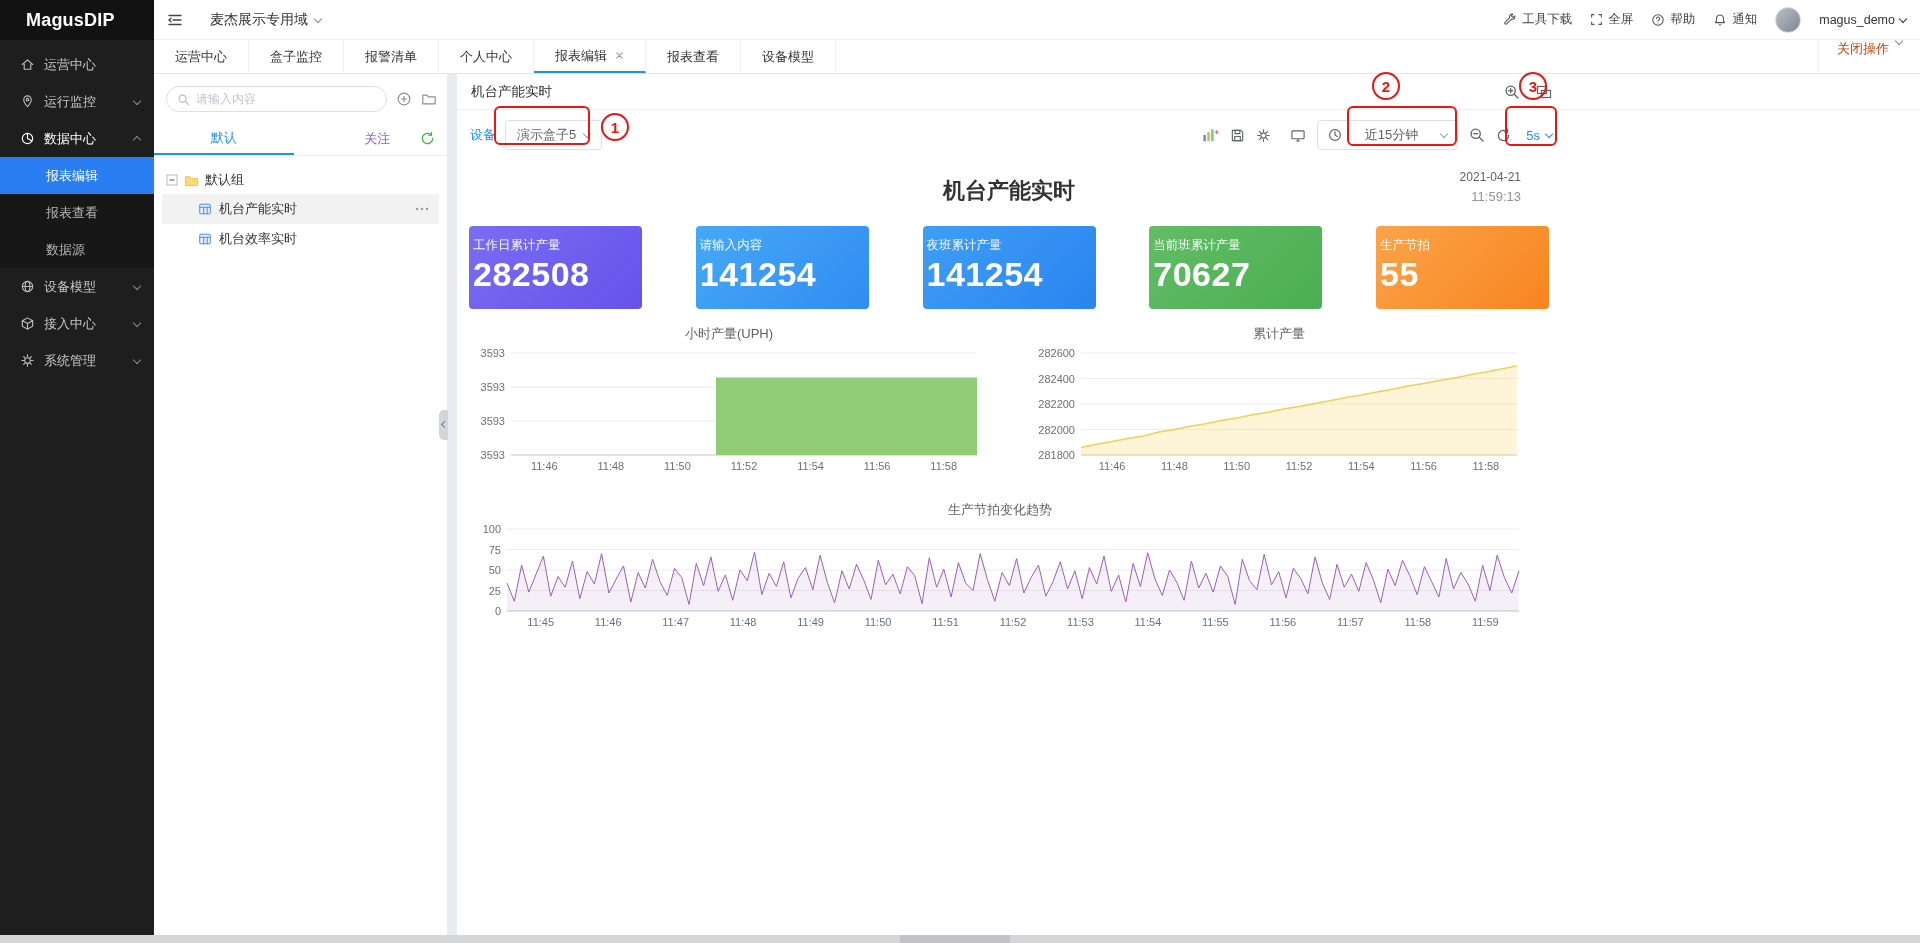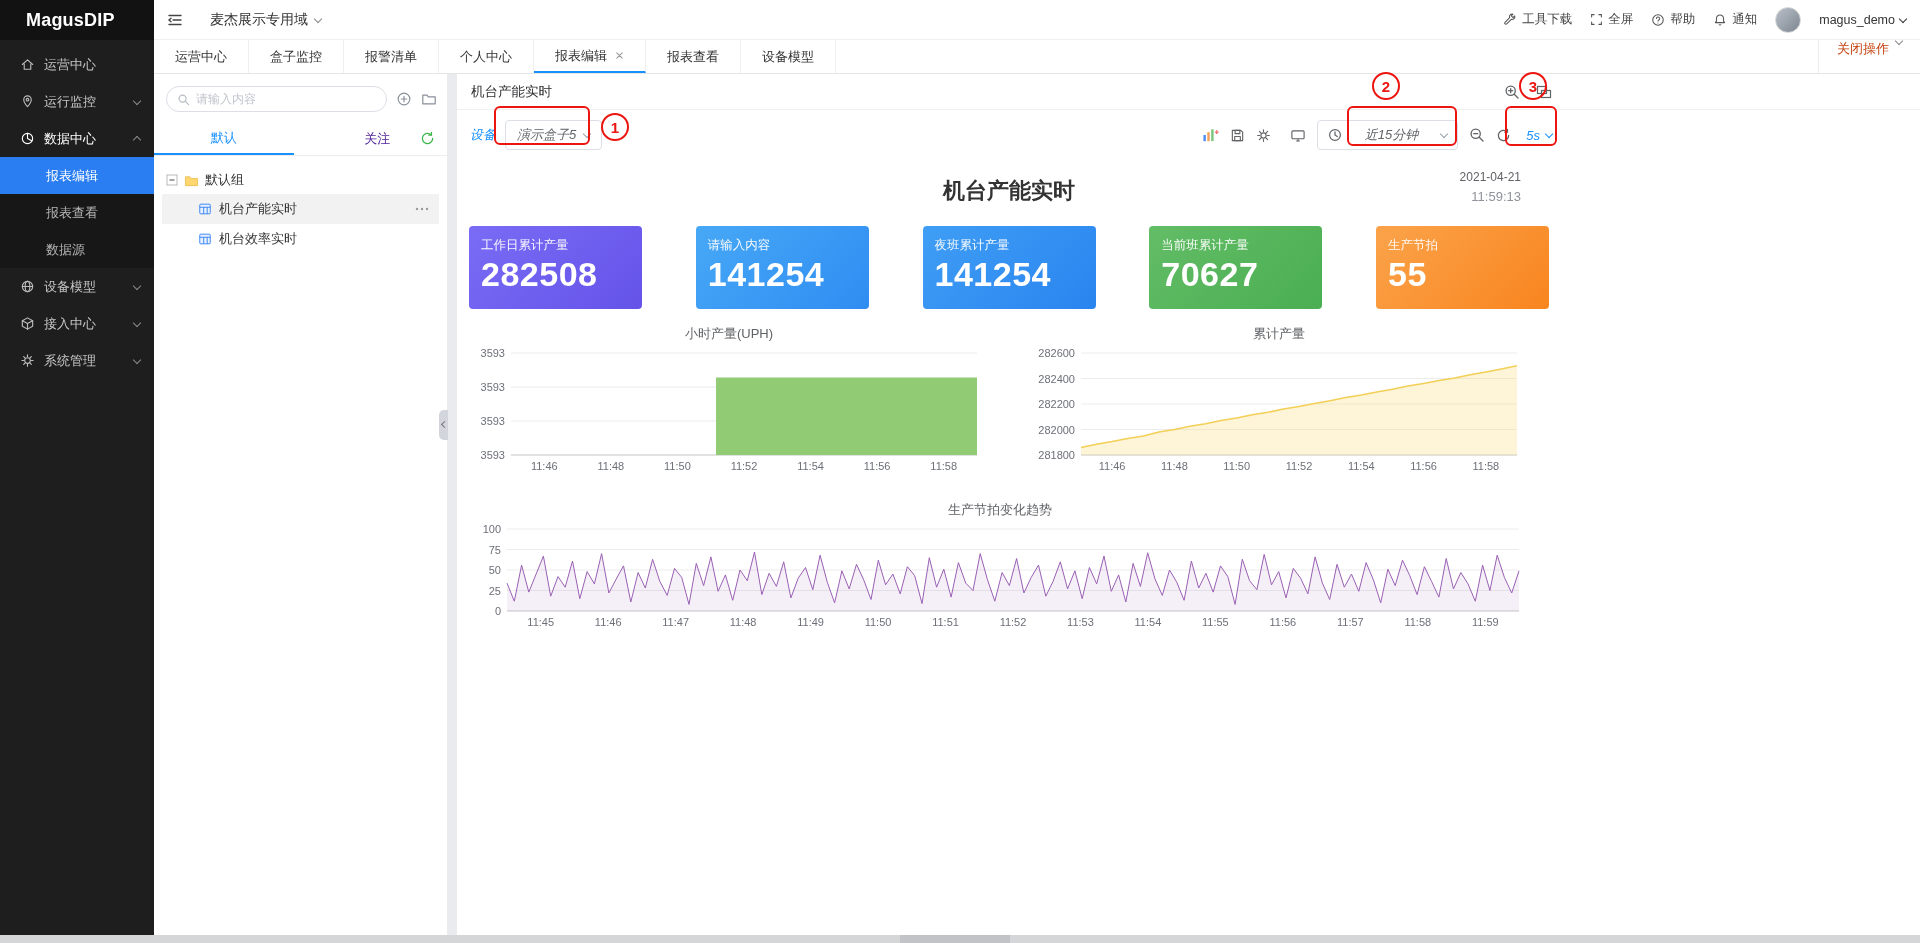--- a/index.html
+++ b/index.html
@@ -44,57 +44,57 @@
 
   
   .content{position:absolute;left:154px;top:74px;right:0;bottom:8px;background:#e9ebef;}
   .tree-panel{position:absolute;left:0;top:0;bottom:0;width:293px;background:#fff;}
   .tree-search-row{display:flex;align-items:center;padding:12px 10px 10px 12px;gap:9px;}
   .search-box{flex:1;height:26px;border:1px solid #dcdfe6;border-radius:13px;display:flex;align-items:center;padding:0 10px;gap:6px;color:#b8bcc4;}
   .search-box input{border:none;outline:none;flex:1;font-size:12px;color:#333;background:transparent;min-width:0;}
   .search-box input::placeholder{color:#c0c4cc;}
   .t-ico{color:#8a8f99;cursor:pointer;flex:0 0 auto;}
   .tree-tabs{display:flex;align-items:center;border-bottom:1px solid #ededed;position:relative;height:34px;gap:14px;}
-  .ttab{flex:1;text-align:center;height:100%;display:flex;align-items:center;justify-content:center;color:#4c1d95;cursor:pointer;}
+  .ttab{flex:1;text-align:center;height:100%;display:flex;align-items:center;justify-content:center;color:#8b5cf6;cursor:pointer;}
   .ttab.active{color:#1890ff;border-bottom:2px solid #1890ff;}
   .tree-refresh{position:absolute;right:12px;color:#3cb54a;cursor:pointer;}
   .tree-body{padding:10px 8px;}
   .tree-group{display:flex;align-items:center;gap:6px;height:28px;padding-left:4px;cursor:pointer;color:#333;}
   .tree-leaf{display:flex;align-items:center;gap:7px;height:30px;padding-left:36px;cursor:pointer;color:#333;position:relative;}
   .tree-leaf.selected{background:#f2f2f2;}
   .tree-leaf .more{position:absolute;right:10px;color:#999;}
   .panel-handle{position:absolute;left:285px;top:336px;width:9px;height:30px;background:#d2d5db;border-radius:5px 0 0 5px;display:flex;align-items:center;justify-content:center;cursor:pointer;z-index:3;}
   .panel-handle .chev{transform:rotate(135deg);width:5px;height:5px;color:#777;margin-left:2px;}
 
   
   .report{position:absolute;left:303px;top:0;right:0;bottom:0;background:#fff;overflow:hidden;}
   .rhead{height:36px;border-bottom:1px solid #f0f0f0;display:flex;align-items:center;padding:0 14px;position:relative;}
   .rhead-title{font-size:13.5px;color:#303133;}
   .rhead-icons{position:absolute;right:368px;display:flex;gap:16px;color:#606266;}
   .rhead-icons span{cursor:pointer;}
-  .toolbar{position:relative;height:50px;display:flex;align-items:center;padding-left:13px;font-style:italic;}
+  .toolbar{position:relative;height:50px;display:flex;align-items:center;padding-left:13px;}
   .dev-label{color:#1890ff;font-size:13px;}
   .dev-btn{margin-left:9px;height:30px;border:1px solid #dcdfe6;border-radius:4px;display:flex;align-items:center;gap:8px;padding:0 11px;color:#606266;cursor:pointer;background:#fff;}
   .dev-btn .chev{color:#98a0ab;}
   .toolbar-right{position:absolute;right:364px;top:50%;transform:translateY(-50%);display:flex;align-items:center;gap:11px;color:#606266;}
   .tb-ico{cursor:pointer;color:#606266;}
   .tb-ico.gap{margin-left:8px;}
   .range-btn{height:30px;border:1px solid #dcdfe6;border-radius:4px;display:flex;align-items:center;gap:23px;padding:0 10px;color:#606266;cursor:pointer;background:#fff;}
   .range-btn .chev{color:#98a0ab;}
   .interval-btn{display:flex;align-items:center;gap:6px;color:#1890ff;cursor:pointer;padding:0 4px;font-size:13px;}
   .interval-btn .chev{color:#1890ff;}
 
   
   .dash{position:relative;width:1080px;margin-left:12px;}
   .dash-title{text-align:center;font-size:22px;font-weight:600;color:#333;padding-top:16px;}
   .dash-date{position:absolute;right:28px;top:10px;text-align:right;}
   .dash-date .d1{font-size:12px;color:#606266;}
   .dash-date .d2{font-size:13px;color:#909399;margin-top:5px;}
   .kpi-row{margin-top:20px;display:flex;justify-content:space-between;}
-  .kpi{width:173px;height:83px;border-radius:4px;color:#fff;padding:11px 12px;}
+  .kpi{width:173px;height:83px;border-radius:4px;color:#fff;padding:11px 4px;}
   .kpi-label{font-size:12.5px;opacity:.95;}
   .kpi-value{font-size:34px;font-weight:bold;line-height:1.2;letter-spacing:.5px;}
   .charts-row{display:flex;margin-top:16px;}
   .chart-box .chart-title{font-size:13px;color:#606266;text-align:center;height:20px;}
   .chart-body{position:relative;}
   .wide-chart{margin-top:26px;width:1062px;}
 
   
   .ann-layer{position:absolute;inset:0;pointer-events:none;z-index:60;}
   .ann-rect{position:absolute;border:2.5px solid #ec1510;border-radius:6px;}

